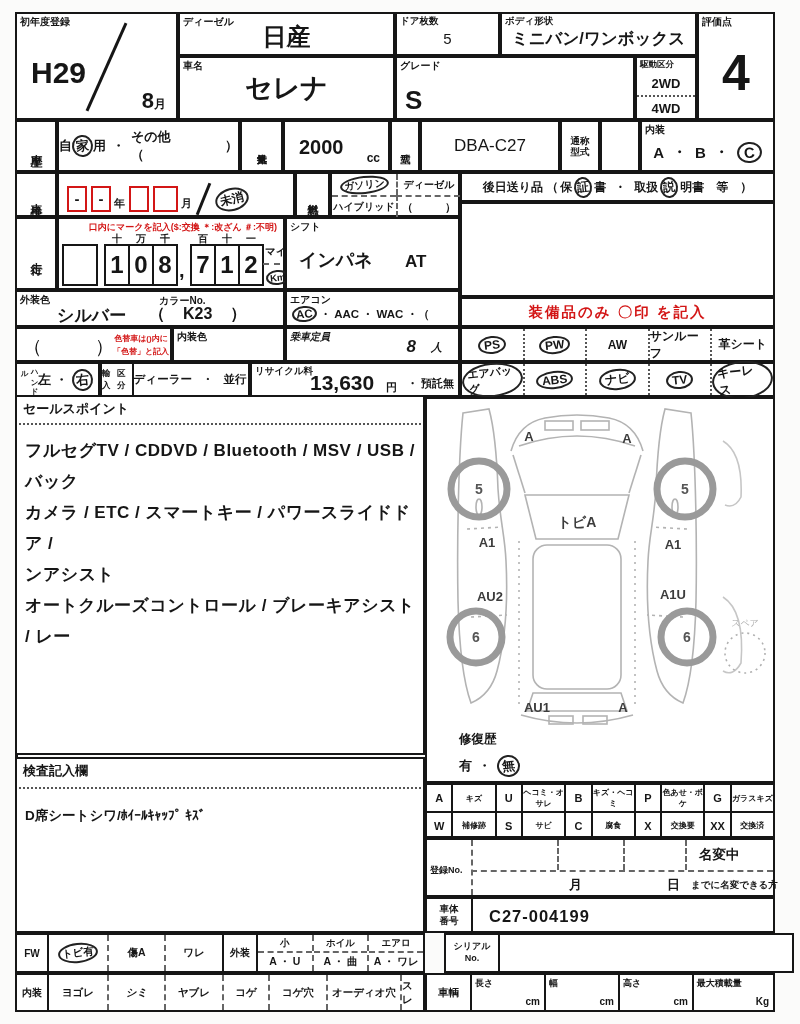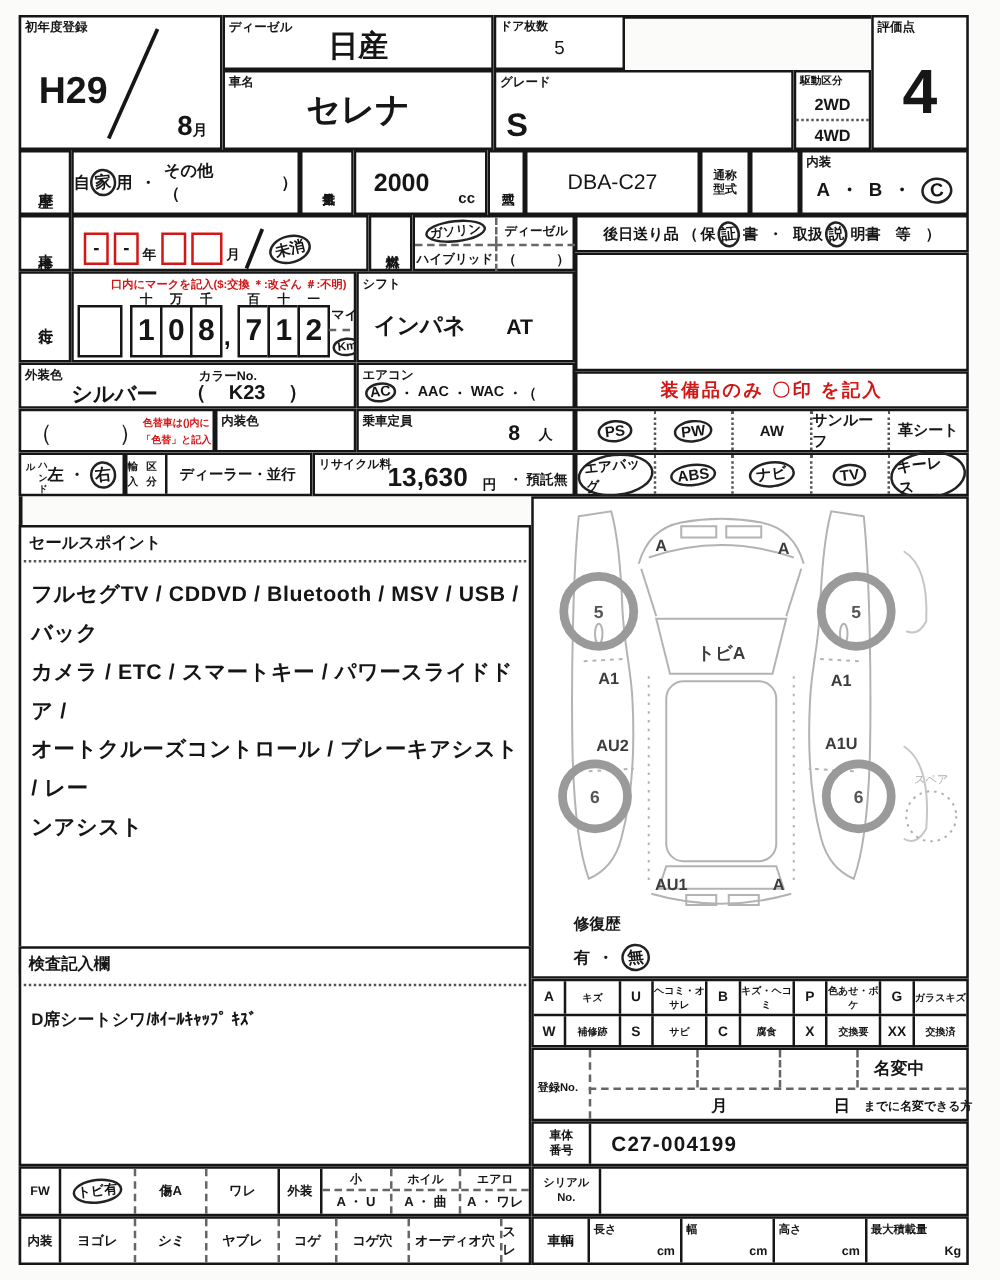--- a/index.html
+++ b/index.html
@@ -47,20 +47,24 @@
     <div class="cen" style="position:absolute;inset:0;padding-top:6px;font-size:24px;font-weight:bold;">日産</div>
   </div>
   <div class="bx" style="left:178px;top:56px;width:217px;height:64px;">
     <span class="lbl">車名</span>
     <div class="cen" style="position:absolute;inset:0;font-size:27px;font-weight:bold;">セレナ</div>
   </div>
   <div class="bx" style="left:395px;top:12px;width:105px;height:44px;">
     <span class="lbl" style="font-size:9.5px;">ドア枚数</span>
     <div class="cen" style="position:absolute;inset:0;padding-top:8px;font-size:15px;">5</div>
   </div>
+  <div class="bx" style="left:500px;top:12px;width:197px;height:44px;">
+    <span class="lbl" style="font-size:9.5px;">ボディ形状</span>
+    <div class="cen" style="position:absolute;inset:0;padding-top:10px;font-size:16.5px;font-weight:bold;">ミニバン/ワンボックス</div>
+  </div>
   <div class="bx" style="left:395px;top:56px;width:240px;height:64px;">
     <span class="lbl">グレード</span>
     <span class="t b" style="left:8px;bottom:2px;font-size:26px;">S</span>
   </div>
   <div class="bx" style="left:635px;top:56px;width:62px;height:64px;">
     <span class="lbl" style="font-size:8.5px;">駆動区分</span>
     <div class="cen" style="position:absolute;left:0;right:0;top:13px;height:24px;font-size:13px;font-weight:bold;border-bottom:2px dotted #555;">2WD</div>
     <div class="cen" style="position:absolute;left:0;right:0;top:39px;height:22px;font-size:13px;font-weight:bold;">4WD</div>
   </div>
   <div class="bx" style="left:697px;top:12px;width:78px;height:108px;">
@@ -204,21 +208,21 @@
     <span class="t" style="left:6px;top:5px;font-size:19px;">（</span>
     <span class="t" style="left:78px;top:5px;font-size:19px;">）</span>
     <div class="t red b" style="left:94px;top:4px;width:60px;font-size:8px;text-align:center;white-space:normal;line-height:1.6;">
       <div>色替車は()内に</div>
       <div>「色替」と記入</div>
     </div>
   </div>
   <div class="bx" style="left:172px;top:327px;width:113px;height:35px;">
     <span class="lbl">内装色</span>
   </div>
-  <div class="bx" style="left:285px;top:327px;width:175px;height:35px;">
+  <div class="bx" style="left:285px;top:327px;width:175px;height:35px;font-style:italic;">
     <span class="lbl">乗車定員</span>
     <span class="t b" style="right:42px;bottom:3px;font-size:17px;">8</span>
     <span class="t b" style="right:16px;bottom:5px;font-size:11px;">人</span>
   </div>
   <div class="bx" style="left:460px;top:327px;width:315px;height:35px;display:flex;">
     <div class="eqcell">
         <span class="circ">PS</span>
       </div>
     <div class="eqcell">
         <span class="circ">PW</span>
@@ -240,21 +244,21 @@
       <span>左</span>
       <span>・</span>
       <span class="circ" style="padding:0 2px;">右</span>
     </div>
   </div>
   <div class="bx" style="left:100px;top:362px;width:150px;height:35px;">
     <div style="position:absolute;left:0;top:0;bottom:0;width:30px;border-right:2px solid #161616;display:flex;flex-direction:row;align-items:center;justify-content:center;font-size:8.5px;font-weight:bold;line-height:1.3;">
       <span>輸入</span>
       <span>区分</span>
     </div>
-    <div class="cen b" style="position:absolute;left:30px;right:0;top:0;bottom:0;font-size:11.5px;">
+    <div class="cen b" style="position:absolute;left:30px;right:0;top:0;bottom:0;font-size:11.5px;gap:10px;">
       <span>ディーラー</span>
       <span>・</span>
       <span>並行</span>
     </div>
   </div>
   <div class="bx" style="left:250px;top:362px;width:210px;height:35px;">
     <span class="lbl" style="font-size:9.5px;">リサイクル料</span>
     <span class="t b" style="left:58px;top:7px;font-size:21px;">13,630</span>
     <span class="t b" style="left:134px;top:16px;font-size:11px;">円</span>
     <span class="t b" style="right:4px;top:12px;font-size:11px;"><span>・</span> <span>預託無</span></span>
@@ -270,28 +274,28 @@
         <span class="circ">ナビ</span>
       </div>
     <div class="eqcell">
         <span class="circ">TV</span>
       </div>
     <div class="eqcell">
         <span class="circ">キーレス</span>
       </div>
   </div>
 
-  <div class="bx" style="left:15px;top:420px;width:410px;height:360px;">
+  <div class="bx" style="left:15px;top:395px;width:410px;height:360px;">
     <span class="t b" style="left:6px;top:3px;font-size:13px;">セールスポイント</span>
     <div style="position:absolute;left:2px;right:2px;top:26px;border-top:2px dotted #555;"></div>
     <div style="position:absolute;left:8px;top:38px;right:4px;font-size:17px;font-weight:bold;line-height:31px;letter-spacing:0.5px;">
       <div>フルセグTV / CDDVD / Bluetooth / MSV / USB / バック</div>
       <div>カメラ / ETC / スマートキー / パワースライドドア /</div>
+      <div>ンアシスト</div>
       <div>オートクルーズコントロール / ブレーキアシスト / レー</div>
-      <div>ンアシスト</div>
     </div>
   </div>
 
   <div class="bx" style="left:15px;top:757px;width:410px;height:176px;">
     <span class="t b" style="left:6px;top:3px;font-size:13px;">検査記入欄</span>
     <div style="position:absolute;left:2px;right:2px;top:28px;border-top:2px dotted #555;"></div>
     <div class="t b" style="left:8px;top:48px;font-size:13.5px;">D席シートシワ/ﾎｲｰﾙｷｬｯﾌﾟ ｷｽﾞ</div>
   </div>
 
   <div class="bx" style="left:425px;top:397px;width:350px;height:386px;">
@@ -424,21 +428,21 @@
       <div class="dashL" style="flex:1;display:flex;flex-direction:column;">
         <div class="cell" style="height:16px;font-size:9.5px;border-bottom:2px dashed #666;">ホイル</div>
         <div class="cell" style="flex:1;font-size:10.5px;">A ・ 曲</div>
       </div>
       <div class="dashL" style="flex:1;display:flex;flex-direction:column;">
         <div class="cell" style="height:16px;font-size:9.5px;border-bottom:2px dashed #666;">エアロ</div>
         <div class="cell" style="flex:1;font-size:10.5px;">A ・ ワレ</div>
       </div>
     </div>
   </div>
-  <div class="bx" style="left:425px;top:933px;width:350px;height:40px;">
+  <div class="bx" style="left:444px;top:933px;width:350px;height:40px;">
     <div style="position:absolute;left:0;top:0;bottom:0;width:52px;border-right:2px solid #161616;display:flex;flex-direction:column;align-items:center;justify-content:center;font-size:9px;font-weight:bold;line-height:1.3;">
       <span>シリアル</span>
       <span>No.</span>
     </div>
   </div>
 
   <div class="bx" style="left:15px;top:973px;width:410px;height:39px;display:flex;">
     <div class="cell" style="width:30px;border-right:2px solid #161616;font-size:10px;">内装</div>
     <div class="cell" style="width:58px;font-size:10.5px;">ヨゴレ</div>
     <div class="cell dashL" style="width:55px;font-size:10.5px;font-style:italic;">シミ</div>

